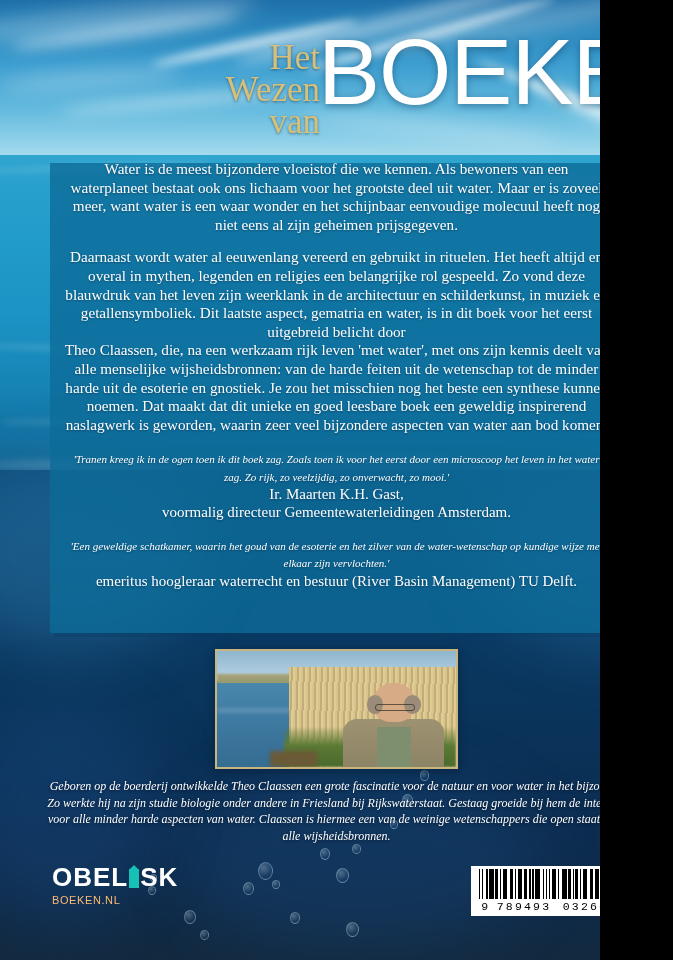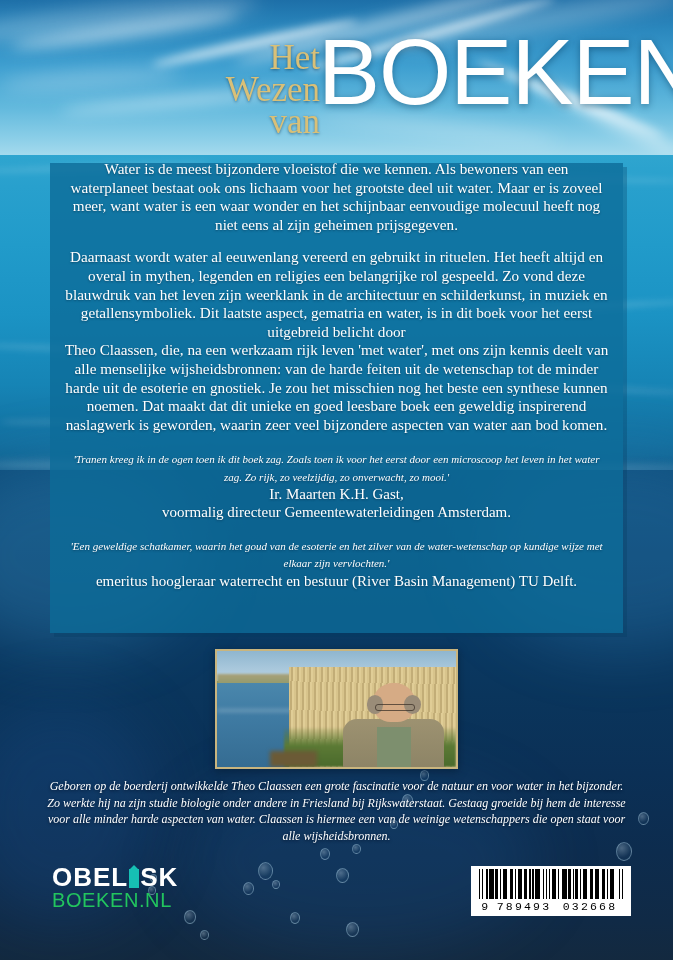--- a/index.html
+++ b/index.html
@@ -2,21 +2,21 @@
 <html><head>
 <meta charset="utf-8">
 <style>
   html, body {
     margin: 0;
     padding: 0;
     background: #000;
   }
   #cover {
     position: relative;
-    width: 673px;
+    width: 600px;
     height: 960px;
     overflow: hidden;
     font-family: "Liberation Serif", "DejaVu Serif", serif;
     background: #0a2a46;
   }
 
   
   .sky {
     position: absolute;
     left: 0; top: 0; width: 673px; height: 158px;
@@ -288,23 +288,23 @@
   .logo-obelisk-i:before {
     content: "";
     position: absolute;
     left: 0; top: -4px;
     border-left: 5px solid transparent;
     border-right: 5px solid transparent;
     border-bottom: 5px solid #16c0b4;
   }
   .logo-row2 {
     font-family: "Liberation Sans", "DejaVu Sans", sans-serif;
-    font-size: 20px;
+    font-size: 11px;
     letter-spacing: 0.6px;
-    color: #22c55e;
+    color: #fdba74;
     line-height: 19px;
     white-space: nowrap;
   }
 
   
   .barcode-box {
     position: absolute;
     left: 471px; top: 866px;
     width: 160px; height: 50px;
     background: #ffffff;

